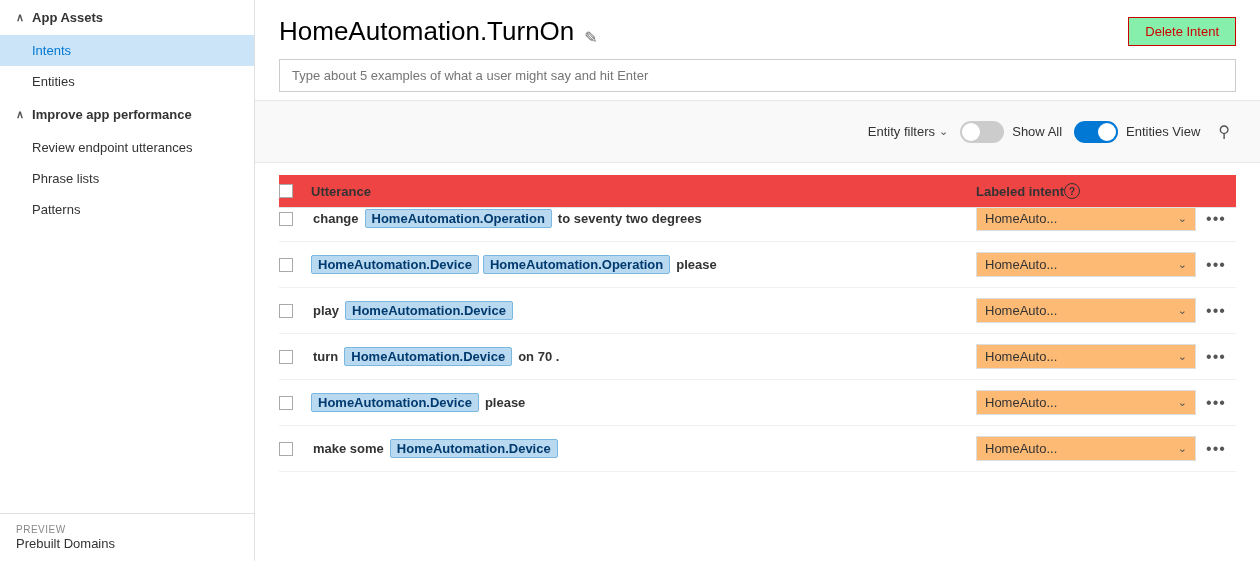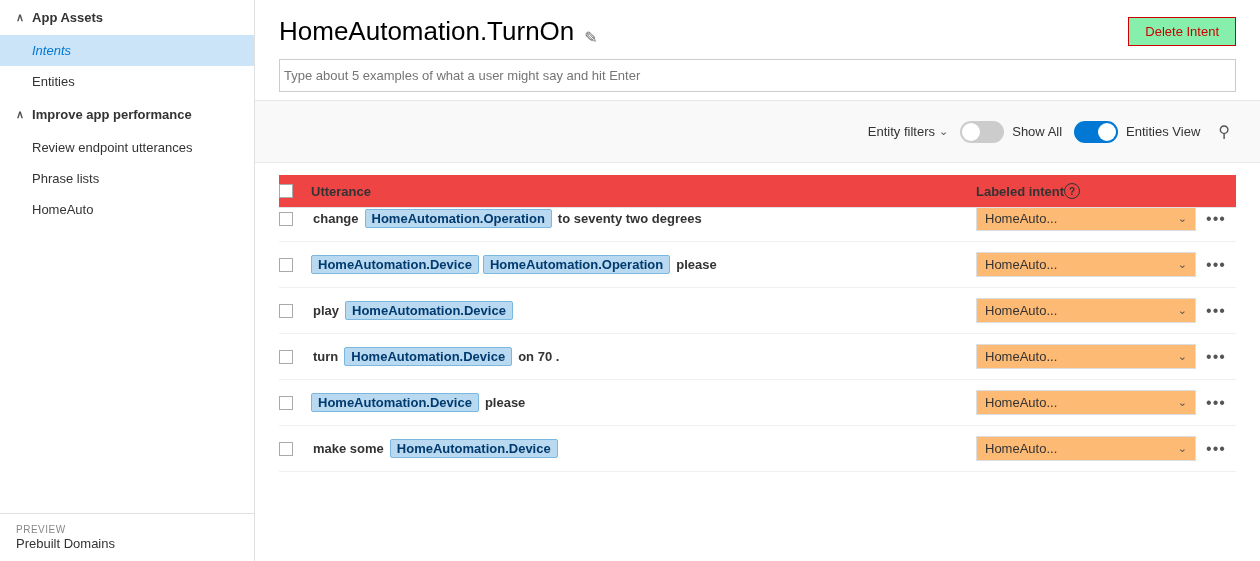--- a/index.html
+++ b/index.html
@@ -32,21 +32,20 @@
     .sidebar-item {
       padding: 8px 16px 8px 32px;
       cursor: pointer;
       color: #333;
       font-size: 13px;
     }
     .sidebar-item.active {
       background: #cce4f7;
       color: #0078d4;
       font-weight: 500;
-      font-style: italic;
     }
     .sidebar-bottom {
       margin-top: auto;
       border-top: 1px solid #e0e0e0;
       padding: 10px 16px;
     }
     .prebuilt-label {
       font-size: 10px;
       color: #888;
       display: block;
@@ -94,21 +93,21 @@
       padding: 6px 16px;
       font-size: 13px;
       cursor: pointer;
       font-family: 'Segoe UI', sans-serif;
     }
 
     
     .search-bar {
       margin: 0 24px 0 24px;
       border: 1px solid #ccc;
-      padding: 8px 4px;
+      padding: 8px 12px;
       font-size: 13px;
       color: #999;
       outline: none;
       width: calc(100% - 48px);
       font-family: 'Segoe UI', sans-serif;
     }
 
     
     .toolbar {
       display: flex;
@@ -300,21 +299,21 @@
     <span class="chevron">∧</span>
     <span>Improve app performance</span>
   </div>
   <div class="sidebar-item">
     <span>Review endpoint utterances</span>
   </div>
   <div class="sidebar-item">
     <span>Phrase lists</span>
   </div>
   <div class="sidebar-item">
-    <span>HomeAuto</span>
+    <span>Patterns</span>
   </div>
 
   <div class="sidebar-bottom">
     <span class="prebuilt-label">PREVIEW</span>
     <span class="prebuilt-title">Prebuilt Domains</span>
   </div>
 </div>
 
 <div class="main">
 

